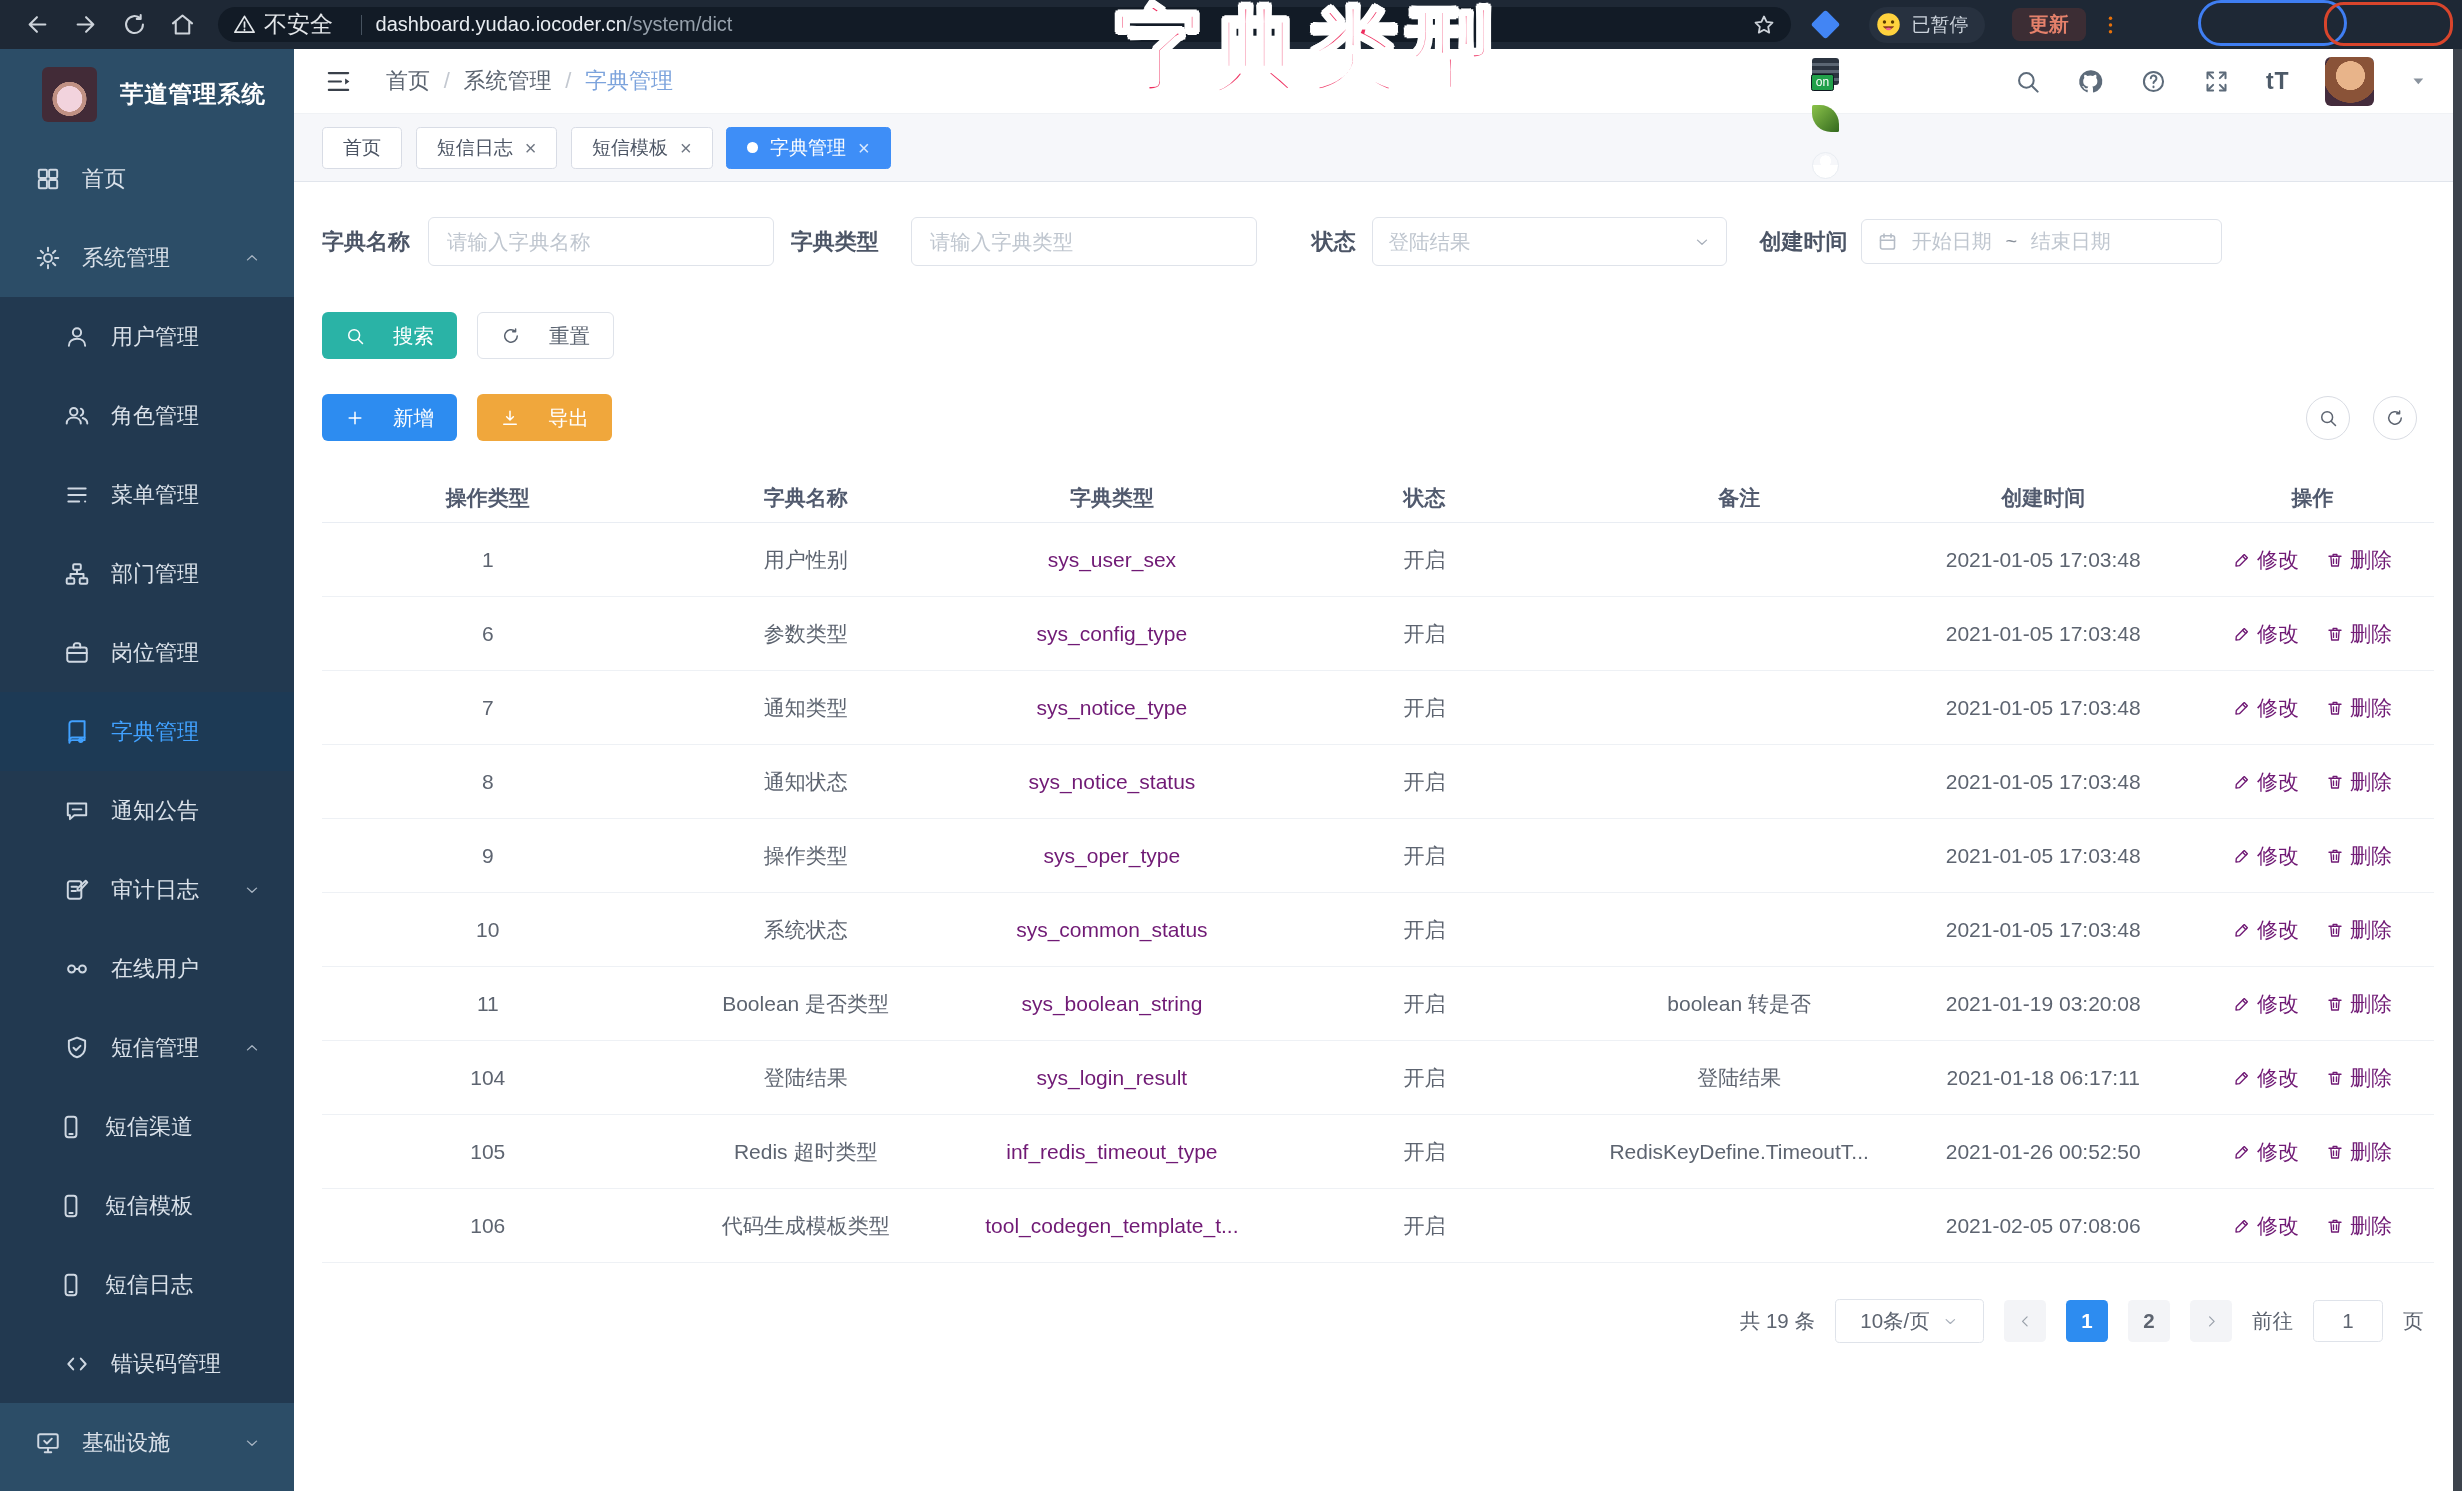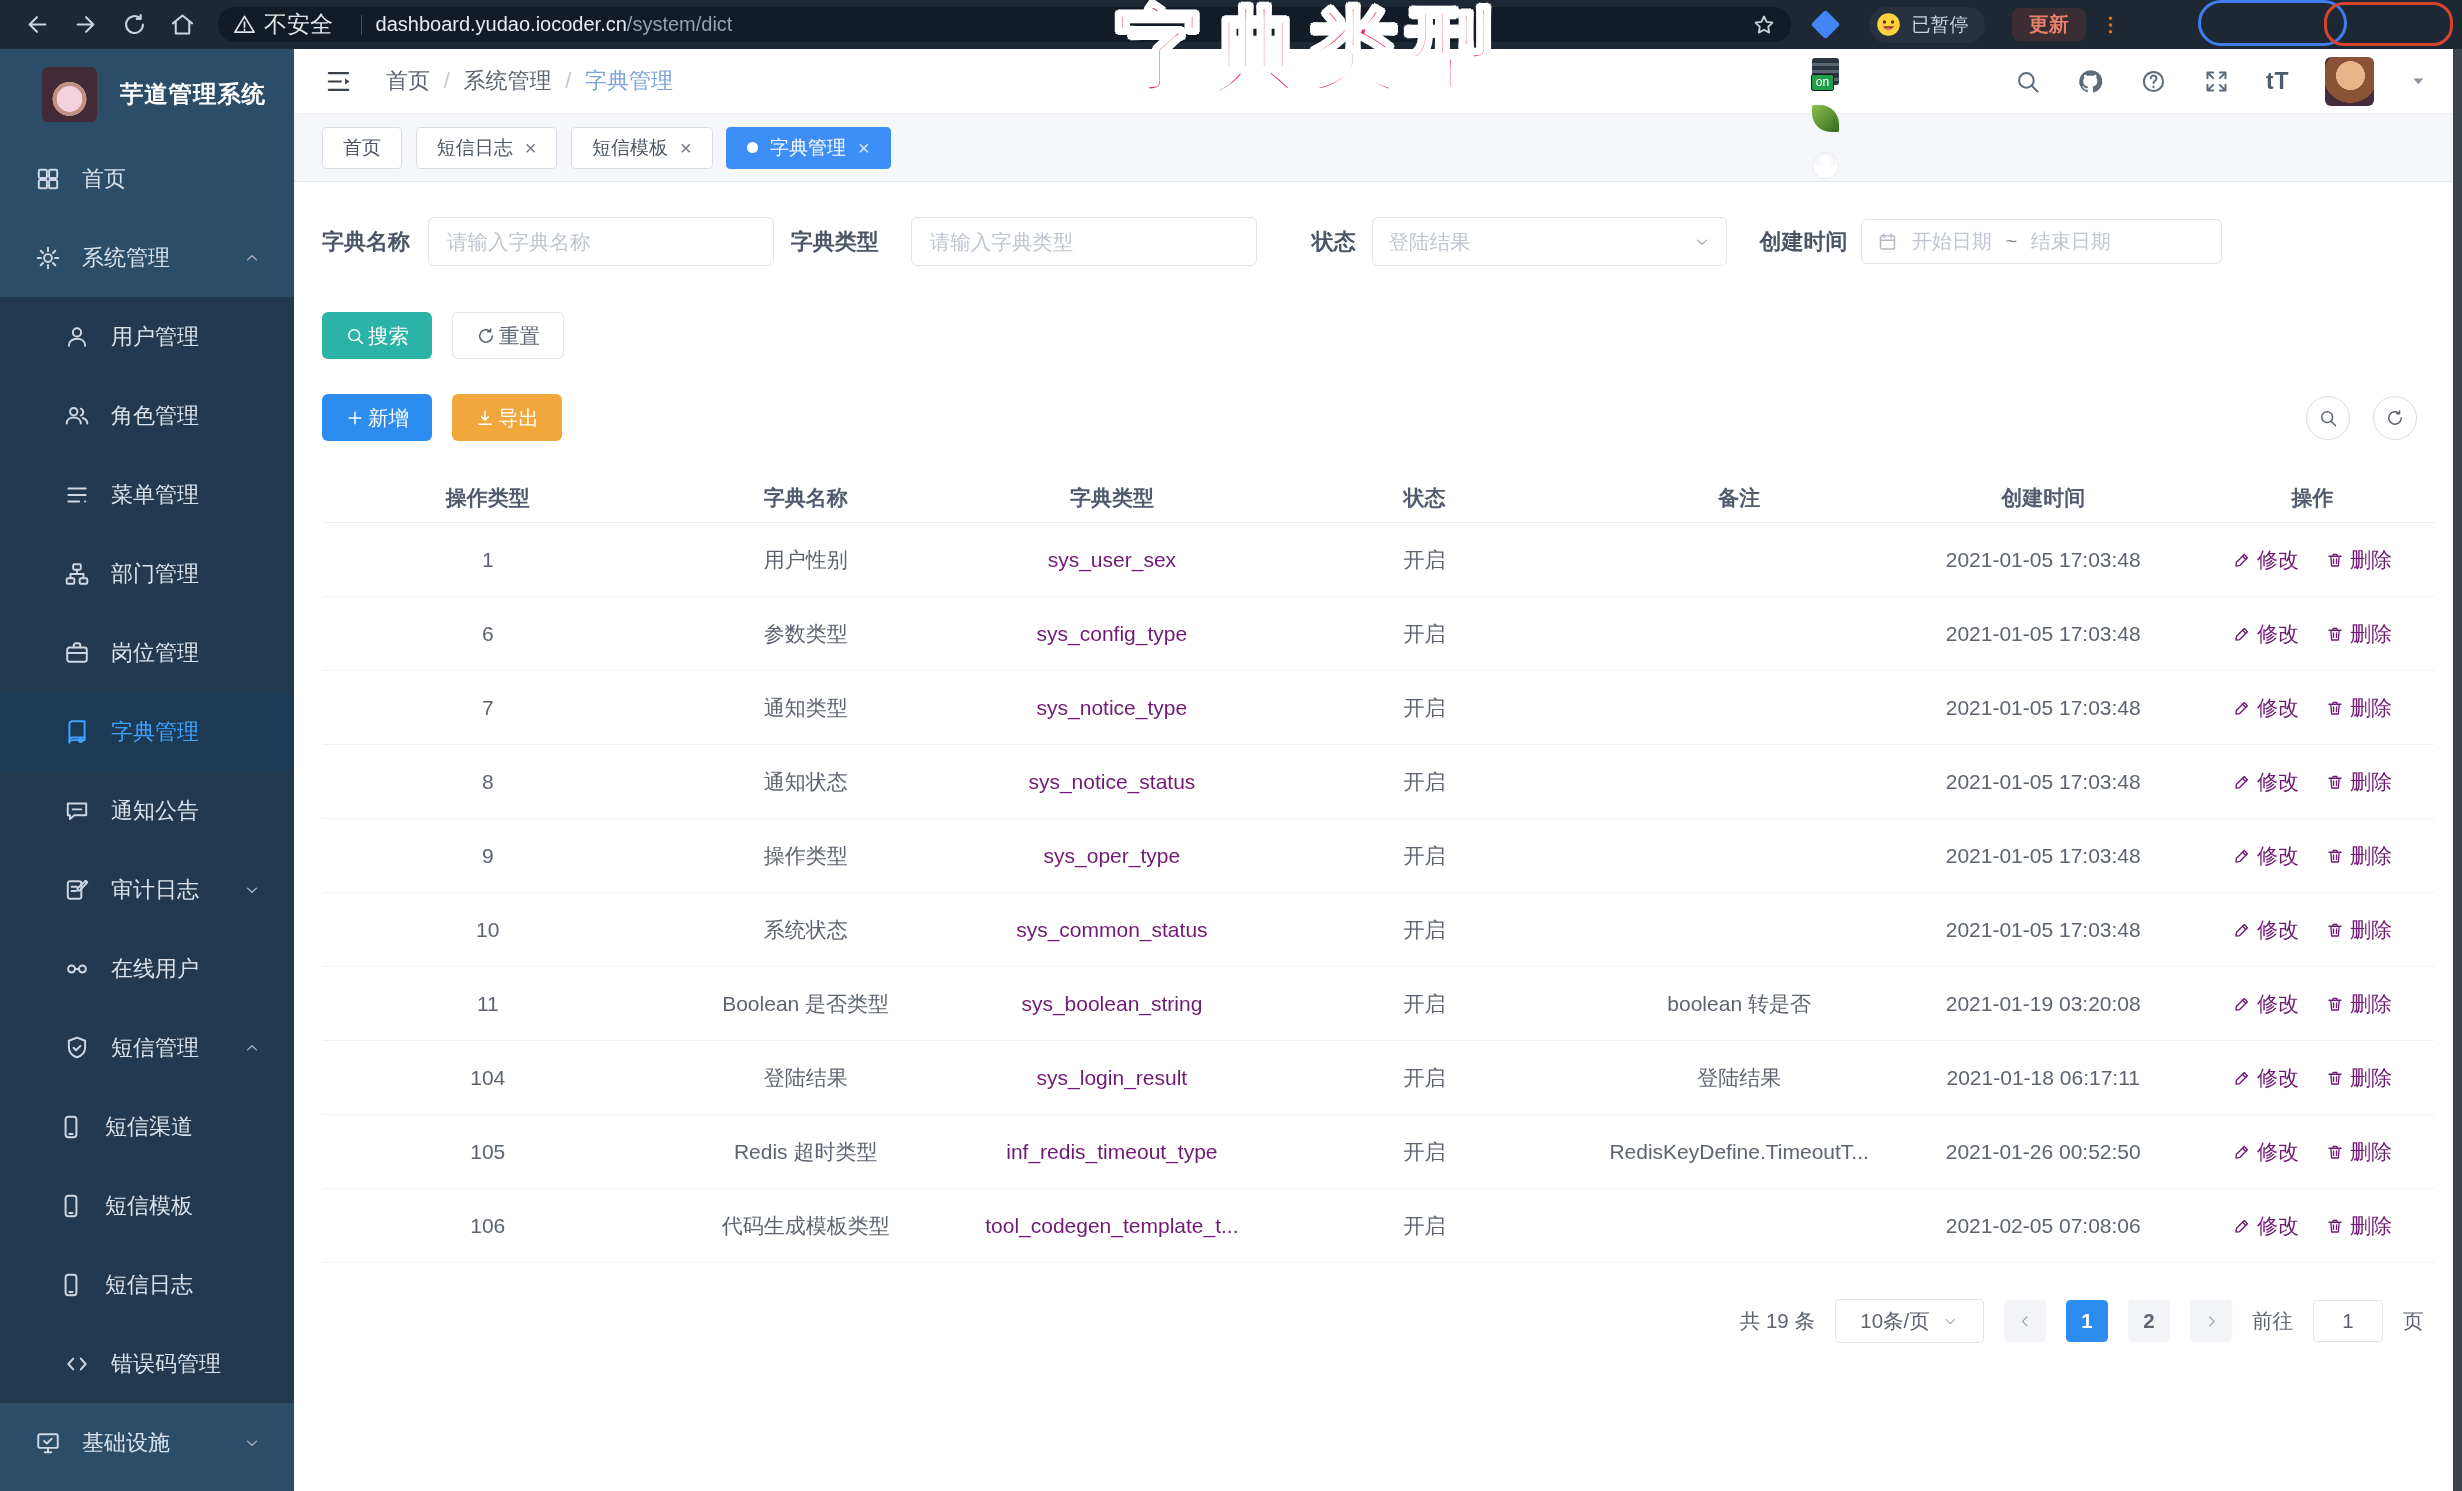--- a/index.html
+++ b/index.html
@@ -94,21 +94,21 @@
   .sel { height:49px; border:1.5px solid #dfe3ea; border-radius:6px; display:flex; align-items:center;
     padding:0 15px; color:#bfc6cf; font-size:20.5px; background:#fff; cursor:pointer; }
   .sel .chev { margin-left:auto; width:18px; height:18px; color:#a8afba; }
   .dates { height:45px; border:1.5px solid #dfe3ea; border-radius:6px; display:flex; align-items:center;
     padding:0 15px; gap:13.7px; color:#bfc6cf; font-size:20px; background:#fff; cursor:pointer; }
   .cal-ic { width:21px; height:21px; color:#b5bcc6; flex:none; }
   .tilde { color:#8a919b; }
 
   .btnrow1 { margin-top:46px; display:flex; gap:20px; }
   .btnrow2 { margin-top:35px; display:flex; gap:20px; align-items:center; }
-  .btn { height:47px; border-radius:6px; font-size:20.5px; display:inline-flex; align-items:center; gap:3px;
+  .btn { height:47px; border-radius:6px; font-size:20.5px; display:inline-flex; align-items:center; gap:28px;
     padding:0 23px; cursor:pointer; border:none; font-family:inherit; }
   .btn .b-ic { width:20px; height:20px; }
   .btn-search { background:#2ab3a6; color:#fff; }
   .btn-reset { background:#fff; border:1.5px solid #dfe3ea; color:#5a6370; }
   .btn-add { background:#2d8cf0; color:#fff; }
   .btn-export { background:#f0a73c; color:#fff; }
   .toolcircles { margin-left:auto; display:flex; gap:23px; margin-right:16.7px; }
   .circ { width:44px; height:44px; border-radius:50%; border:1.5px solid #d9dce3; display:flex;
     align-items:center; justify-content:center; color:#5d6470; cursor:pointer; background:#fff; }
   .circ span { width:20px; height:20px; display:block; }

